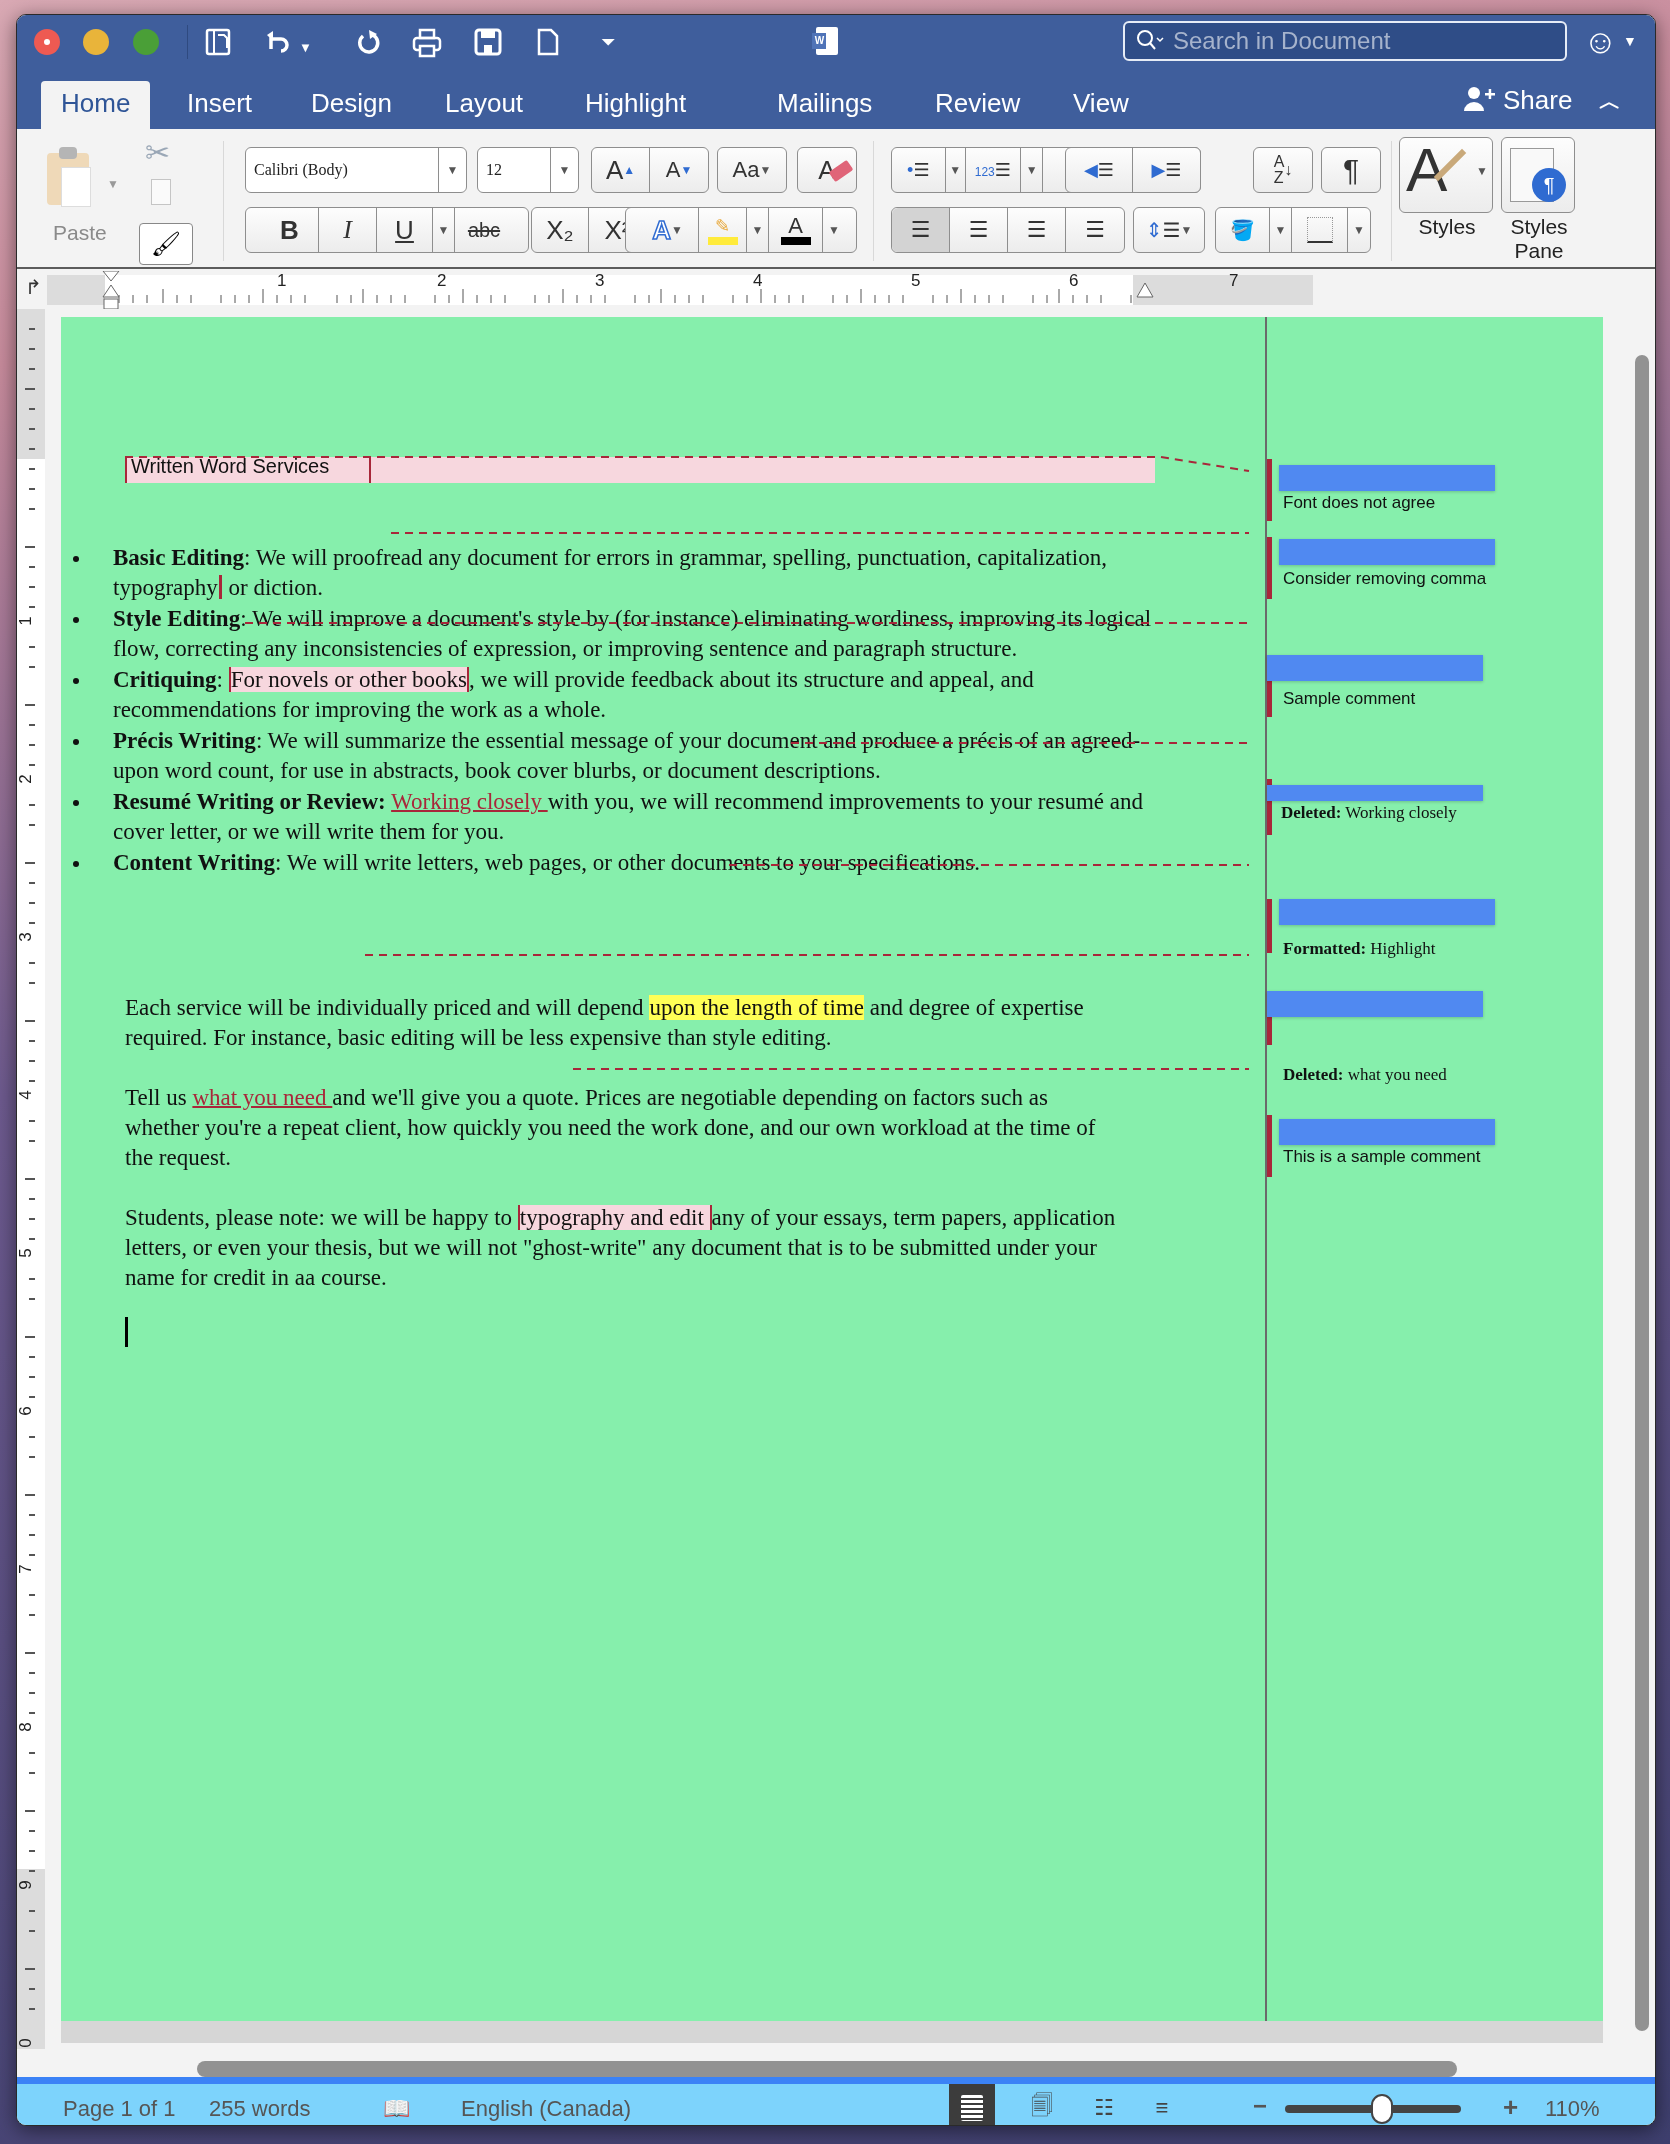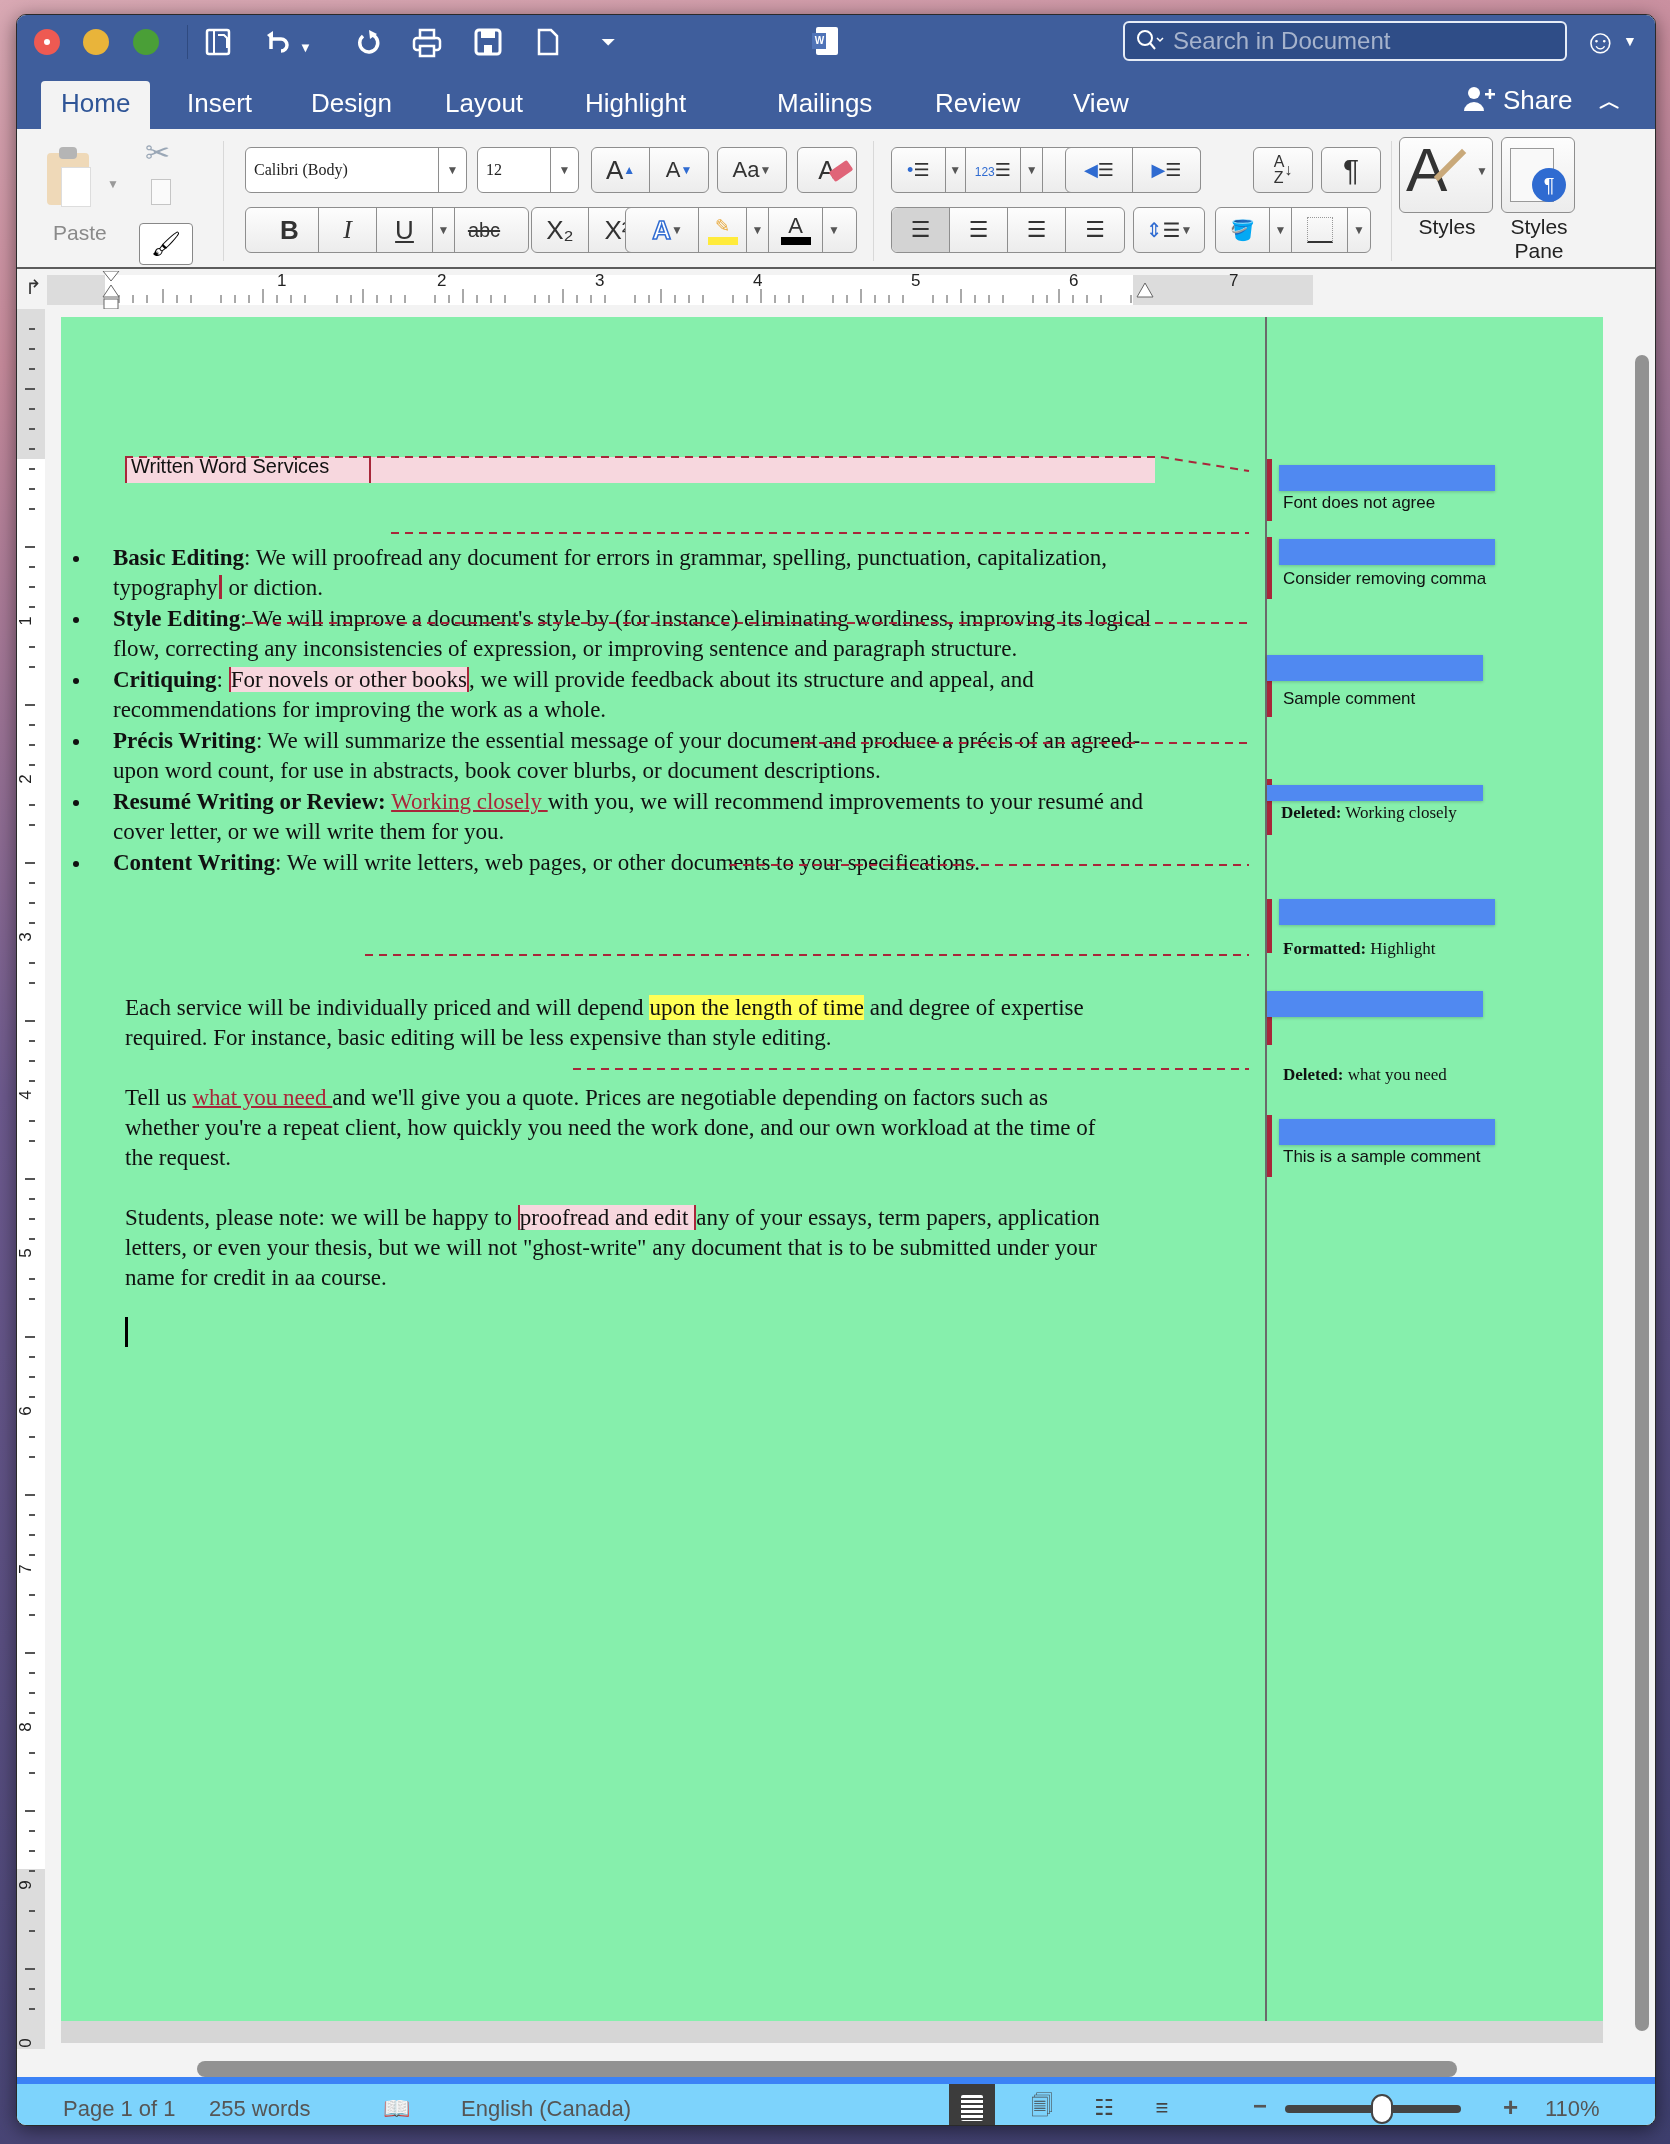--- a/index.html
+++ b/index.html
@@ -568,21 +568,21 @@
         </div>
       </div>
 
       <div class="para docfont" style="left:64px; top:766px; width:1000px;">
         <span>Tell us </span><span class="ins">what you need </span><span>and we'll give you a quote. Prices are negotiable depending on factors such as whether you're a repeat client, how quickly you need the work done, and our own workload at the time of the request.</span>
       </div>
       <div class="para docfont" style="left:64px; top:676px; width:1000px;">
         <span>Each service will be individually priced and will depend </span><span class="hl">upon the length of time</span><span> and degree of expertise required. For instance, basic editing will be less expensive than style editing.</span>
       </div>
       <div class="para docfont" style="left:64px; top:886px; width:1000px;">
-        <span>Students, please note: we will be happy to </span><span class="cmt-range">proofread and edit </span><span>any of your essays, term papers, application letters, or even your thesis, but we will not "ghost-write" any document that is to be submitted under your name for credit in aa course.</span>
+        <span>Students, please note: we will be happy to </span><span class="cmt-range">typography and edit </span><span>any of your essays, term papers, application letters, or even your thesis, but we will not "ghost-write" any document that is to be submitted under your name for credit in aa course.</span>
       </div>
 
       <div class="caret-cursor" style="left:64px; top:1000px;"></div>
 
       <svg style="position:absolute; left:0; top:0;" width="1190" height="900">
         <g stroke="#a8273a" stroke-width="2" stroke-dasharray="8,6" fill="none">
           <path d="M64 140 L1100 140 L1188 154"></path>
           <path d="M330 216 L1188 216"></path>
           <path d="M184 306 L1188 306"></path>
           <path d="M730 426 L1188 426"></path>

